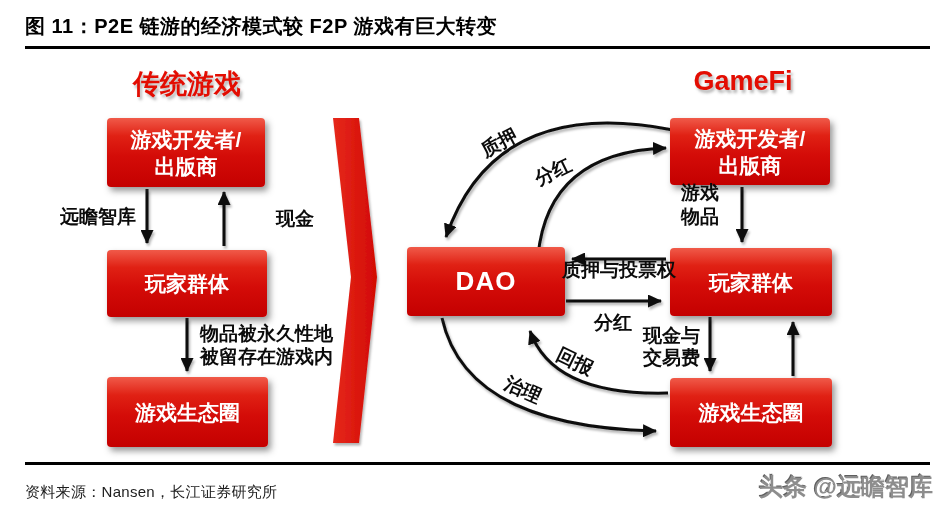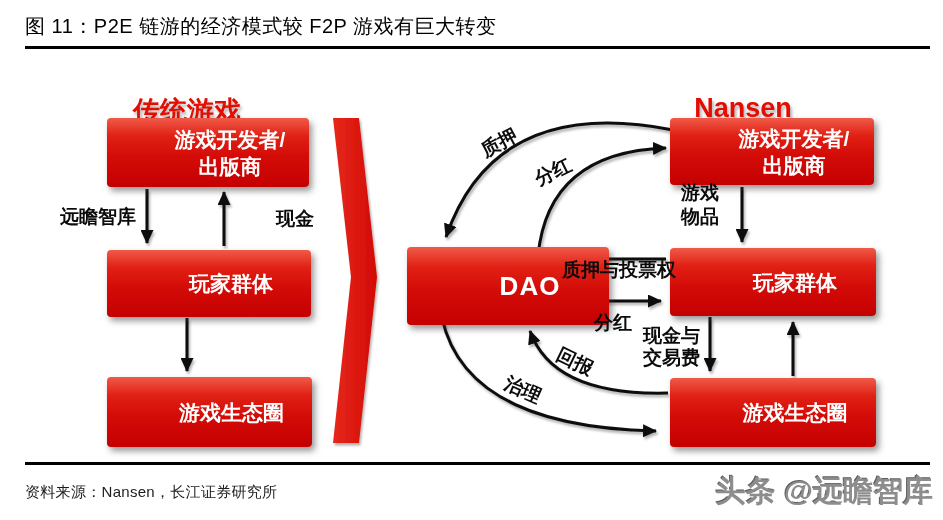--- a/index.html
+++ b/index.html
@@ -1,63 +1,63 @@
 <!DOCTYPE html>
 <html><head>
 <meta charset="utf-8">
 <style>
   html,body{margin:0;padding:0;background:#ffffff;}
   #fig{position:relative;width:943px;height:520px;background:#ffffff;overflow:hidden;
        font-family:"Liberation Sans","DejaVu Sans",sans-serif;color:#000;}
   .abs{position:absolute;}
 
   
-  .fig-title{left:25px;top:13px;font-size:20px;font-weight:normal;letter-spacing:.5px;white-space:nowrap;}
+  .fig-title{left:25px;top:13px;font-size:20px;font-weight:bold;letter-spacing:.5px;white-space:nowrap;}
   .rule{background:#000;height:3px;left:25px;width:905px;}
   .rule-top{top:46px;}
   .rule-bottom{top:462px;}
 
   
   .sec-head{font-size:27px;font-weight:bold;color:#e30d02;text-align:center;
-            text-shadow:2px 3px 3px rgba(90,90,90,.45);white-space:nowrap;margin-top:27px;}
+            text-shadow:2px 3px 3px rgba(90,90,90,.45);white-space:nowrap;}
   .h-trad{left:107px;top:66px;width:160px;}
   .h-gamefi{left:655px;top:66px;width:176px;}
 
   
   .rbox{background:linear-gradient(180deg,#f05a49 0%,#e02114 26%,#d40c08 55%,#c40000 100%);
         border-radius:4px;box-shadow:3px 4px 6px rgba(50,50,50,.5);
         color:#fff;font-weight:bold;font-size:21px;line-height:27px;
         display:flex;flex-direction:column;align-items:center;justify-content:center;
-        text-align:center;padding-left:44px;}
+        text-align:center;}
   #b-tdev{left:107px;top:118px;width:158px;height:69px;}
   #b-tply{left:107px;top:250px;width:160px;height:67px;}
   #b-teco{left:107px;top:377px;width:161px;height:70px;}
   #b-gdev{left:670px;top:118px;width:160px;height:67px;}
-  #b-dao {left:407px;top:247px;width:158px;height:78px;font-size:26px;letter-spacing:1px;}
+  #b-dao {left:407px;top:247px;width:158px;height:69px;font-size:26px;letter-spacing:1px;}
   #b-gply{left:670px;top:248px;width:162px;height:68px;}
   #b-geco{left:670px;top:378px;width:162px;height:69px;}
 
   
   .lbl{font-size:19px;font-weight:bold;color:#0b0b0b;white-space:nowrap;line-height:23px;}
   #l-items   {left:60px; top:205px;}
   #l-cash    {left:238px;top:207px;margin-left:38px;}
   #l-locked  {left:200px;top:322px;}
   #l-stake   {left:480px;top:131px;transform:rotate(-28deg);}
   #l-divcurve{left:534px;top:160px;transform:rotate(-26deg);}
   #l-stakevote{left:562px;top:222px;margin-top:36px;}
   #l-div     {left:594px;top:311px;}
   #l-gitems  {left:681px;top:181px;line-height:24px;}
   #l-cashfee {left:643px;top:325px;line-height:22px;}
   #l-reward  {left:806px;top:325px;line-height:22px;}
   #l-return  {left:556px;top:350px;transform:rotate(26deg);}
   #l-gov     {left:504px;top:378px;transform:rotate(24deg);}
 
   
   .src{left:25px;top:483px;font-size:15px;color:#1c1c1c;letter-spacing:.3px;white-space:nowrap;text-align:right;}
-  .wm{right:10px;top:471px;font-size:30px;font-weight:bold;color:#8d8d8d;white-space:nowrap;
+  .wm{right:10px;top:471px;font-size:24px;font-weight:bold;color:#8d8d8d;white-space:nowrap;
       text-shadow:2px 2px 0 #ffffff,3px 3px 1px #ffffff,-1px -1px 0 #5f5f5f;text-align:right;}
 
   svg.layer{position:absolute;left:0;top:0;pointer-events:none;}
 </style>
 </head>
 <body>
 
 <div id="fig">
 
   <div class="abs fig-title">图  11：P2E 链游的经济模式较 F2P 游戏有巨大转变</div>
@@ -93,21 +93,21 @@
       <path d="M566,301 L661,301" marker-end="url(#ah)"></path>
 
       <path d="M673,130 Q495,95 446,237" marker-end="url(#ah)"></path>
       <path d="M538,256 Q548,152 666,148" marker-end="url(#ah)"></path>
       <path d="M668,393 Q553,396 530,331" marker-end="url(#ah)"></path>
       <path d="M442,318 Q466,427 656,431" marker-end="url(#ah)"></path>
     </g>
   </svg>
 
   <div class="abs sec-head h-trad">传统游戏</div>
-  <div class="abs sec-head h-gamefi">Nansen</div>
+  <div class="abs sec-head h-gamefi">GameFi</div>
 
   <div class="abs rbox" id="b-tdev">
     <span>游戏开发者/</span>
     <span>出版商</span>
   </div>
   <div class="abs rbox" id="b-tply">
     <span>玩家群体</span>
   </div>
   <div class="abs rbox" id="b-teco">
     <span>游戏生态圈</span>
@@ -122,20 +122,24 @@
   </div>
   <div class="abs rbox" id="b-gply">
     <span>玩家群体</span>
   </div>
   <div class="abs rbox" id="b-geco">
     <span>游戏生态圈</span>
   </div>
 
   <div class="abs lbl" id="l-items">远瞻智库</div>
   <div class="abs lbl" id="l-cash">现金</div>
+  <div class="abs lbl" id="l-locked">
+    <span style="display:block">物品被永久性地</span>
+    <span style="display:block">被留存在游戏内</span>
+  </div>
 
   <div class="abs lbl" id="l-stake">质押</div>
   <div class="abs lbl" id="l-divcurve">分红</div>
   <div class="abs lbl" id="l-stakevote">质押与投票权</div>
   <div class="abs lbl" id="l-div">分红</div>
   <div class="abs lbl" id="l-gitems">
     <span style="display:block">游戏</span>
     <span style="display:block">物品</span>
   </div>
   <div class="abs lbl" id="l-cashfee">

